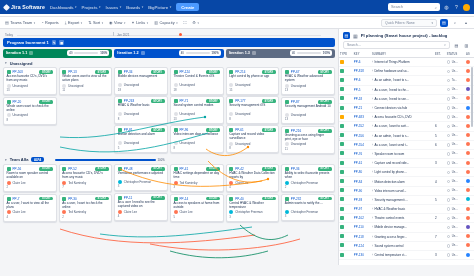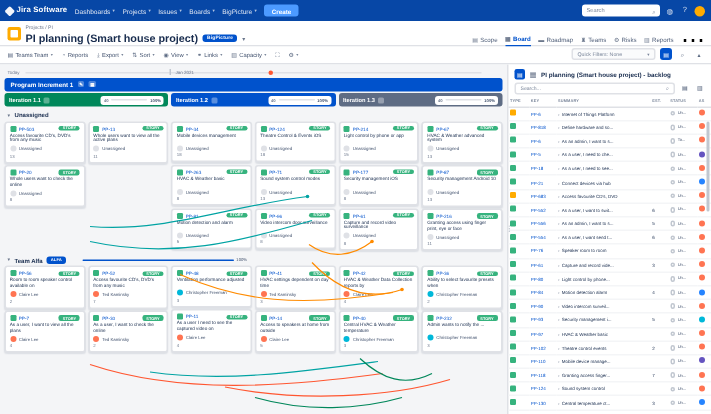--- a/index.html
+++ b/index.html
@@ -201,31 +201,20 @@
       <span>Search</span>
       <span class="mag">⌕</span>
     </div>
     <div class="circ plain">◍</div>
     <div class="circ plain">?</div>
     <div class="circ av"></div>
   </div>
 </div>
 
 <div class="headband">
-  <div class="crumbrow">
-    <div class="projicon"></div>
-    <div class="crumbcol">
-      <div class="crumb">Projects / PI</div>
-      <div class="titlerow">
-        <span class="ptitle">PI planning (Smart house project)</span>
-        <span class="lozenge">BigPicture</span>
-        <span class="caretdn">▾</span>
-      </div>
-    </div>
-  </div>
   <div class="tabsrow">
     <div class="tab">
       <span class="ti">▤</span>
       <span>Scope</span>
     </div>
     <div class="tab active">
       <span class="ti">▦</span>
       <span>Board</span>
     </div>
     <div class="tab">

